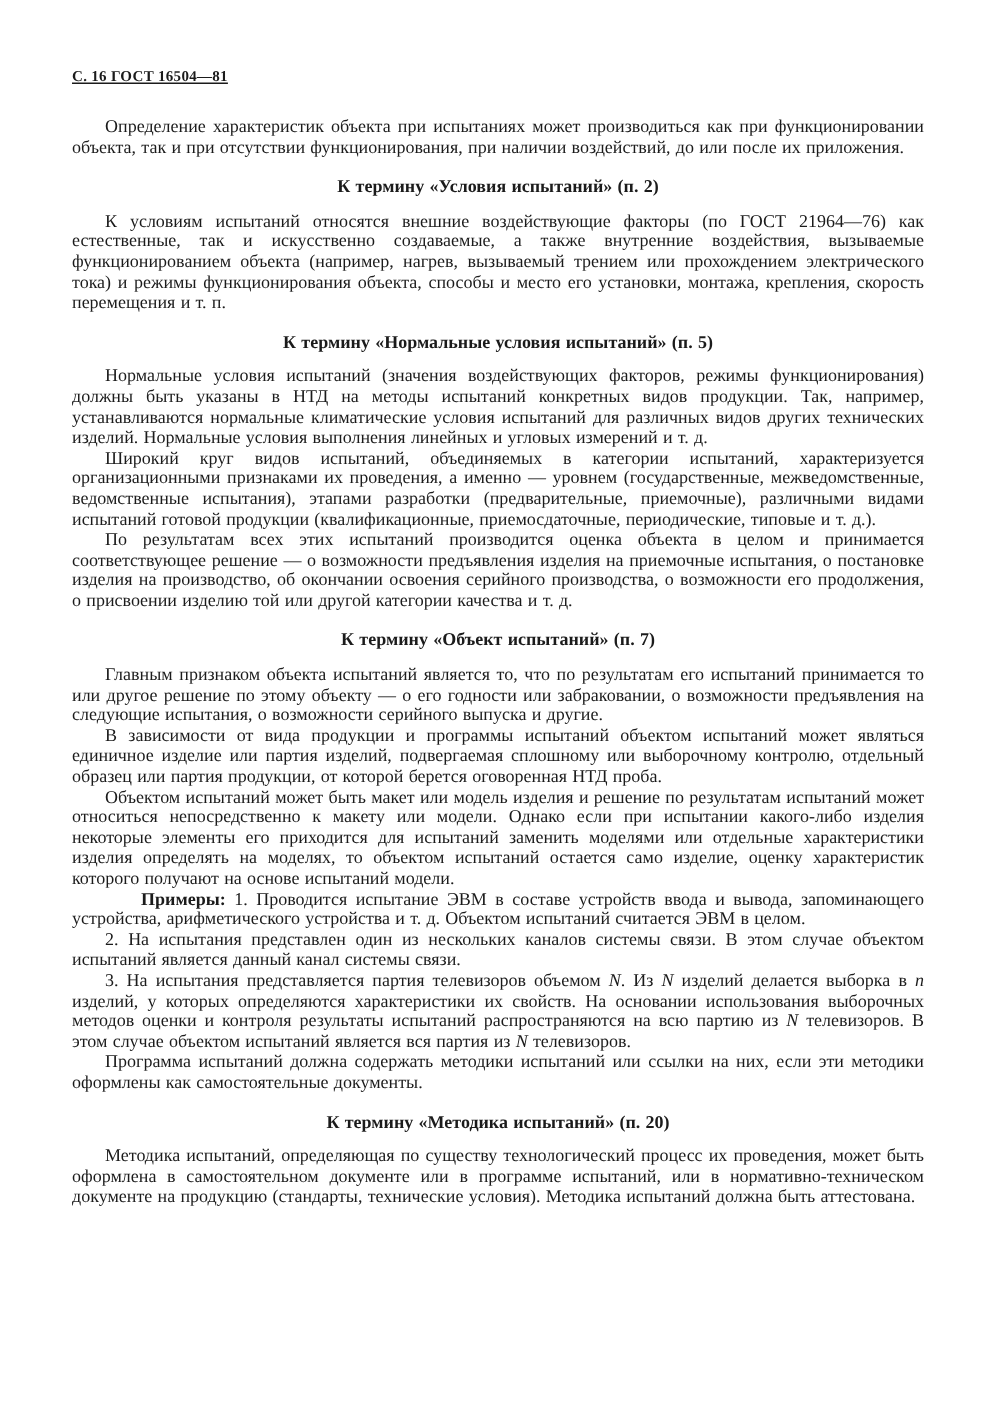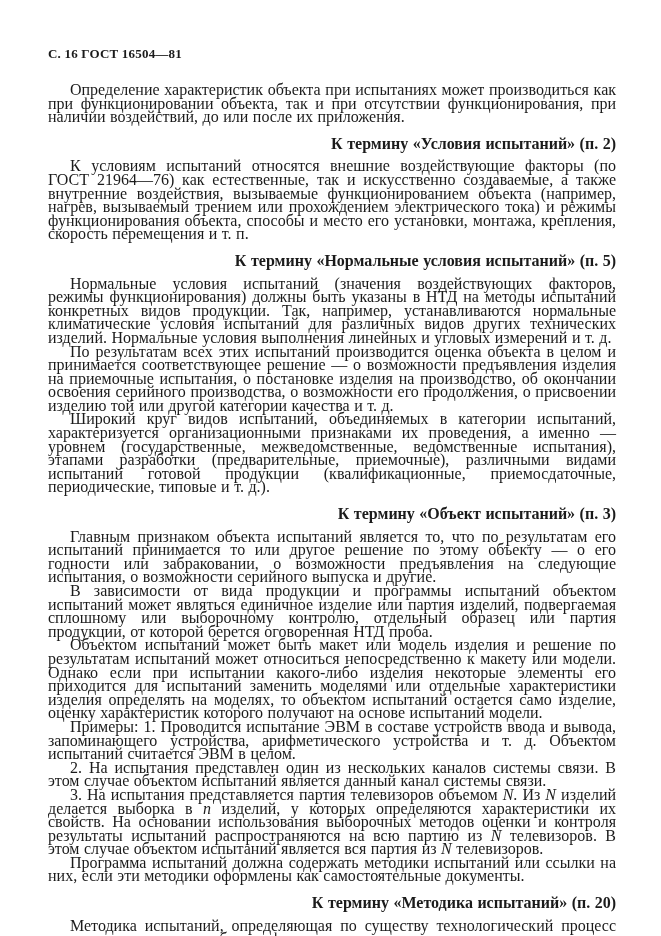--- a/index.html
+++ b/index.html
@@ -12,43 +12,45 @@
       width: 661px;
       height: 936px;
       box-sizing: border-box;
       background: #ffffff;
       padding: 46px 45px 0 48px;
       font-family: "Liberation Serif", "DejaVu Serif", serif;
       color: #1b1b1b;
       overflow: hidden;
     }
     .page-header {
-      font-size: 13px;
+      font-size: 10px;
       font-weight: bold;
       letter-spacing: 0.2px;
       margin: 0 0 21px 0;
+      text-decoration: underline;
     }
     .para {
-      font-size: 16px;
+      font-size: 12px;
       line-height: 13.6px;
       text-align: justify;
       text-indent: 22px;
       margin: 0;
       word-spacing: 0.5px;
     }
     .term-heading {
-      font-size: 16px;
+      font-size: 12px;
       line-height: 13.6px;
       font-weight: bold;
-      text-align: right;
+      text-align: center;
       text-indent: 0;
       margin: 13px 0 9px 0;
     }
     .examples-lead {
-      font-weight: normal;
+      font-weight: bold;
+      margin-left: 24px;
     }
     .var-italic {
       font-style: italic;
     }
   </style>
 </head>
 <body>
 
 <div class="page">
 
@@ -60,25 +62,25 @@
 
     <p class="para term-heading">К термину «Условия испытаний» (п. 2)</p>
 
     <p class="para">К условиям испытаний относятся внешние воздействующие факторы (по ГОСТ 21964—76) как естественные, так и искусственно создаваемые, а также внутренние воздействия, вызываемые функционированием объекта (например, нагрев, вызываемый трением или прохождением электрического тока) и режимы функционирования объекта, способы и место его установки, монтажа, крепления, скорость перемещения и т. п.</p>
 
     <p class="para term-heading">К термину «Нормальные условия испытаний» (п. 5)</p>
 
     <p class="para">Нормальные условия испытаний (значения воздействующих факторов, режимы функционирования) должны быть указаны в НТД на методы испытаний конкретных видов продукции. Так, например, устанавливаются нормальные климатические условия испытаний для различных видов других технических изделий. Нормальные условия выполнения линейных и угловых измерений и т. д.</p>
 
 
+    <p class="para">Широкий круг видов испытаний, объединяемых в категории испытаний, характеризуется организационными признаками их проведения, а именно — уровнем (государственные, межведомственные, ведомственные испытания), этапами разработки (предварительные, приемочные), различными видами испытаний готовой продукции (квалификационные, приемосдаточные, периодические, типовые и т. д.).</p>
+
     <p class="para">По результатам всех этих испытаний производится оценка объекта в целом и принимается соответствующее решение — о возможности предъявления изделия на приемочные испытания, о постановке изделия на производство, об окончании освоения серийного производства, о возможности его продолжения, о присвоении изделию той или другой категории качества и т. д.</p>
 
-    <p class="para">Широкий круг видов испытаний, объединяемых в категории испытаний, характеризуется организационными признаками их проведения, а именно — уровнем (государственные, межведомственные, ведомственные испытания), этапами разработки (предварительные, приемочные), различными видами испытаний готовой продукции (квалификационные, приемосдаточные, периодические, типовые и т. д.).</p>
-
-    <p class="para term-heading">К термину «Объект испытаний» (п. 3)</p>
+    <p class="para term-heading">К термину «Объект испытаний» (п. 7)</p>
 
     <p class="para">Главным признаком объекта испытаний является то, что по результатам его испытаний принимается то или другое решение по этому объекту — о его годности или забраковании, о возможности предъявления на следующие испытания, о возможности серийного выпуска и другие.</p>
 
     <p class="para">В зависимости от вида продукции и программы испытаний объектом испытаний может являться единичное изделие или партия изделий, подвергаемая сплошному или выборочному контролю, отдельный образец или партия продукции, от которой берется оговоренная НТД проба.</p>
 
     <p class="para">Объектом испытаний может быть макет или модель изделия и решение по результатам испытаний может относиться непосредственно к макету или модели. Однако если при испытании какого-либо изделия некоторые элементы его приходится для испытаний заменить моделями или отдельные характеристики изделия определять на моделях, то объектом испытаний остается само изделие, оценку характеристик которого получают на основе испытаний модели.</p>
 
     <p class="para"><span class="examples-lead">Примеры:</span><span> 1. Проводится испытание ЭВМ в составе устройств ввода и вывода, запоминающего устройства, арифметического устройства и т. д. Объектом испытаний считается ЭВМ в целом.</span></p>
 
     <p class="para">2. На испытания представлен один из нескольких каналов системы связи. В этом случае объектом испытаний является данный канал системы связи.</p>

